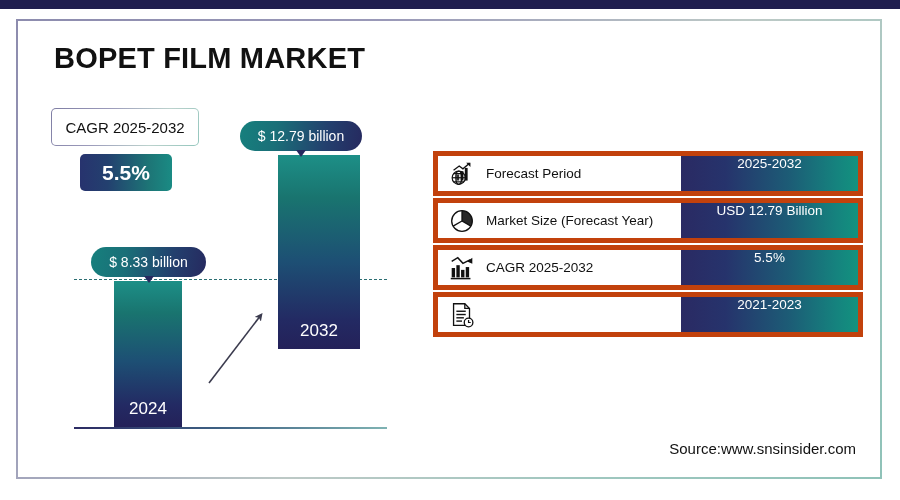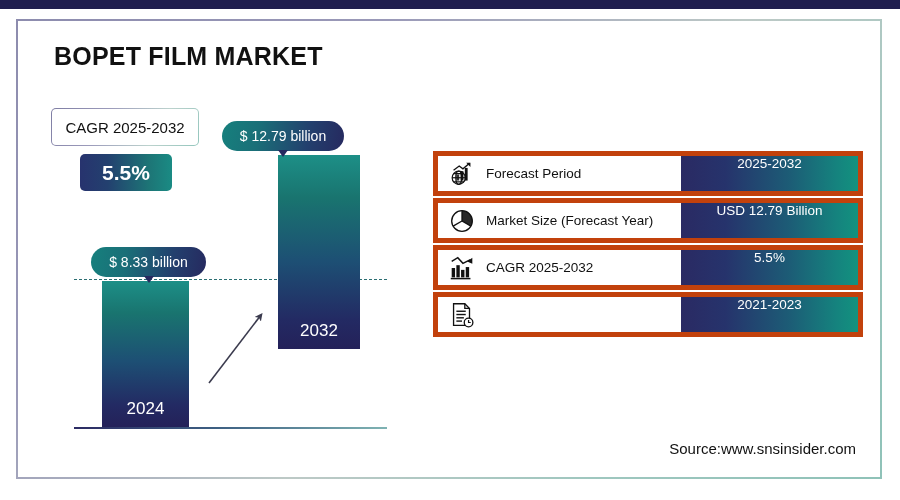--- a/index.html
+++ b/index.html
@@ -42,21 +42,21 @@
     height: 100%;
     background: #ffffff;
     position: relative;
   }
 
   
   #page-title {
     position: absolute;
     left: 36px;
     top: 21px;
-    font-size: 25px;
+    font-size: 29px;
     font-weight: bold;
     letter-spacing: 0.2px;
     color: #111111;
     white-space: nowrap;
   }
 
   
   #cagr-box {
     position: absolute;
     left: 33px;
@@ -107,23 +107,23 @@
     position: absolute;
     left: 0; top: 0;
     width: 420px; height: 440px;
   }
 
   .bar {
     position: absolute;
     background: linear-gradient(180deg, #1d8f87 0%, #19746f 22%, #1d4f74 55%, #232a63 85%, #242159 100%);
   }
   #bar-2024 {
-    left: 84px;
+    left: 96px;
     top: 260px;
-    width: 87px;
+    width: 68px;
     height: 146px;
   }
   #bar-2032 {
     left: 252px;
     top: 134px;
     width: 82px;
     height: 194px;
     margin-left: 8px;
   }
   .bar-year {
@@ -177,21 +177,21 @@
     position: absolute;
     bottom: -6px;
     left: 50%;
     margin-left: -5px;
     width: 0; height: 0;
     border-left: 5px solid transparent;
     border-right: 5px solid transparent;
     border-top: 7px solid #262960;
   }
   #pill-2032 {
-    left: 204px;
+    left: 222px;
     top: 100px;
     width: 122px;
   }
   #pill-2024 {
     left: 73px;
     top: 226px;
     width: 115px;
   }
 
   

